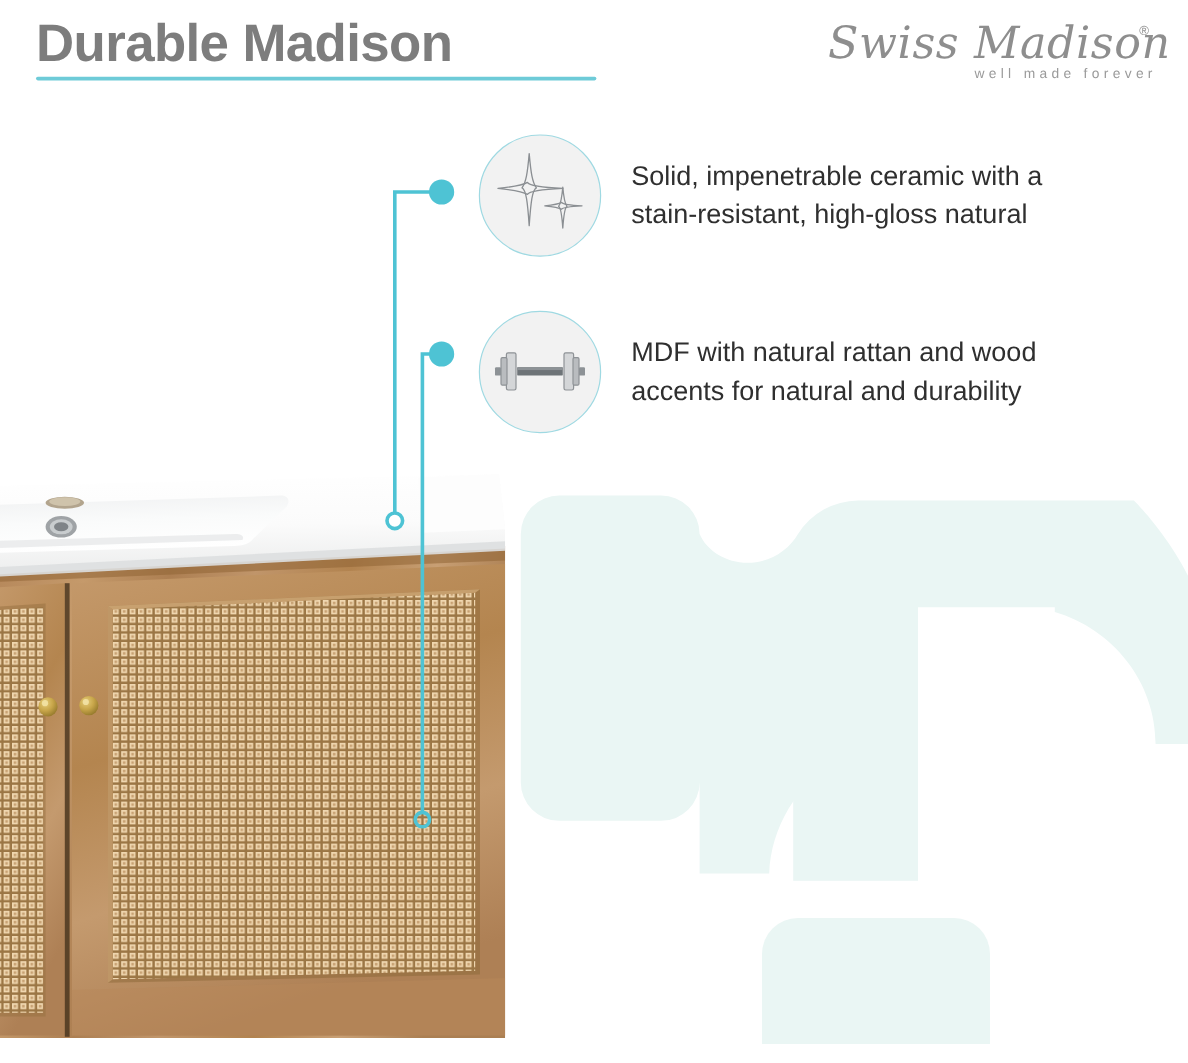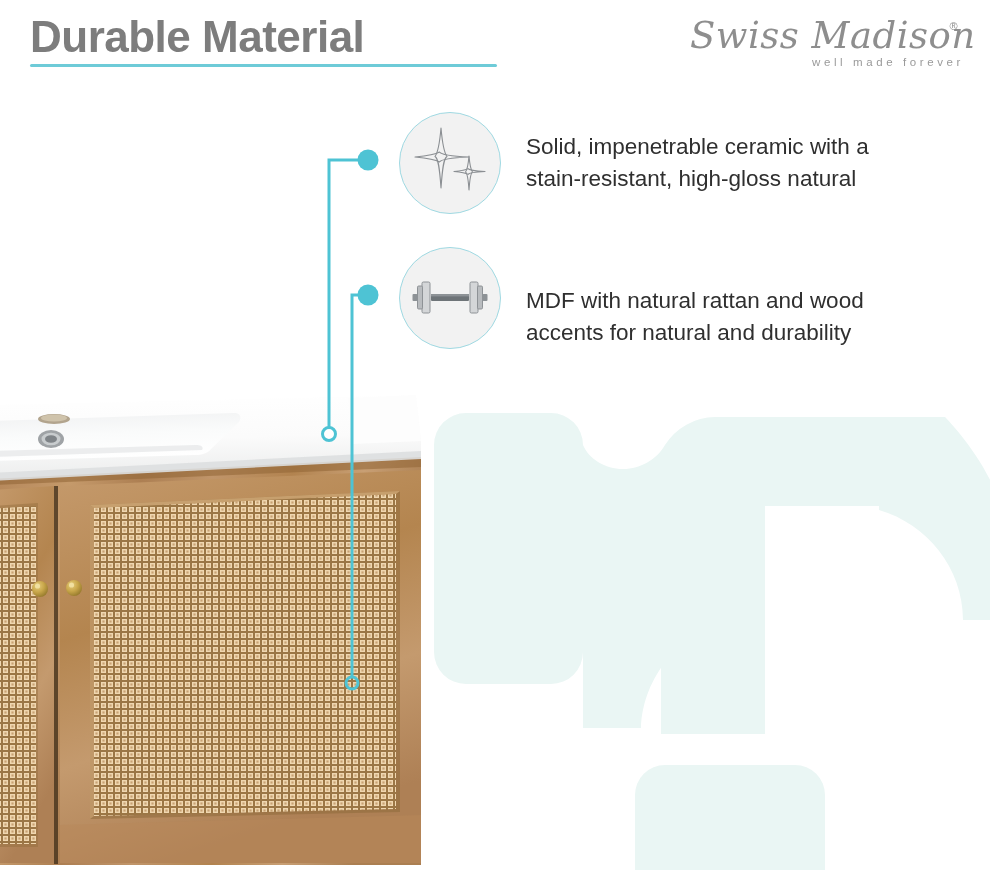--- a/index.html
+++ b/index.html
@@ -42,21 +42,21 @@
   }
   .brand-tagline {
     position:absolute; right:8px; top:42px;
     font-size:11.5px; color:#9a9a9a; letter-spacing:3.6px;
     white-space:nowrap;
   }
 
   
   .feature { position:absolute; display:flex; align-items:center; z-index:5; }
   .feature-1 { left:399px; top:112px; }
-  .feature-2 { left:399px; top:247px;align-items:flex-end; }
+  .feature-2 { left:399px; top:259px; }
 
   .icon-badge {
     width:102px; height:102px; border-radius:50%;
     background:#f2f2f2; border:1.6px solid #9fd9e2;
     display:flex; align-items:center; justify-content:center;
     flex:0 0 auto;
   }
   .feature-text {
     margin-left:25px;
     font-size:22.5px; color:#2f2f2f; line-height:1.42;
@@ -101,21 +101,21 @@
 
       <rect x="661" y="466" width="104" height="268"></rect>
 
       <path d="M665,765
                h130 a30,30 0 0 1 30,30
                v75 h-190 v-75
                a30,30 0 0 1 30,-30 z"></path>
     </g>
   </svg>
 
-  <div class="page-title">Durable Material</div>
+  <div class="page-title">Durable Madison</div>
   <div class="title-rule"></div>
 
   <div class="brand">
     <div class="brand-wordmark">
       <span>Swiss Madison</span>
       <span class="brand-reg">®</span>
     </div>
     <div class="brand-tagline">well made forever</div>
   </div>
 

